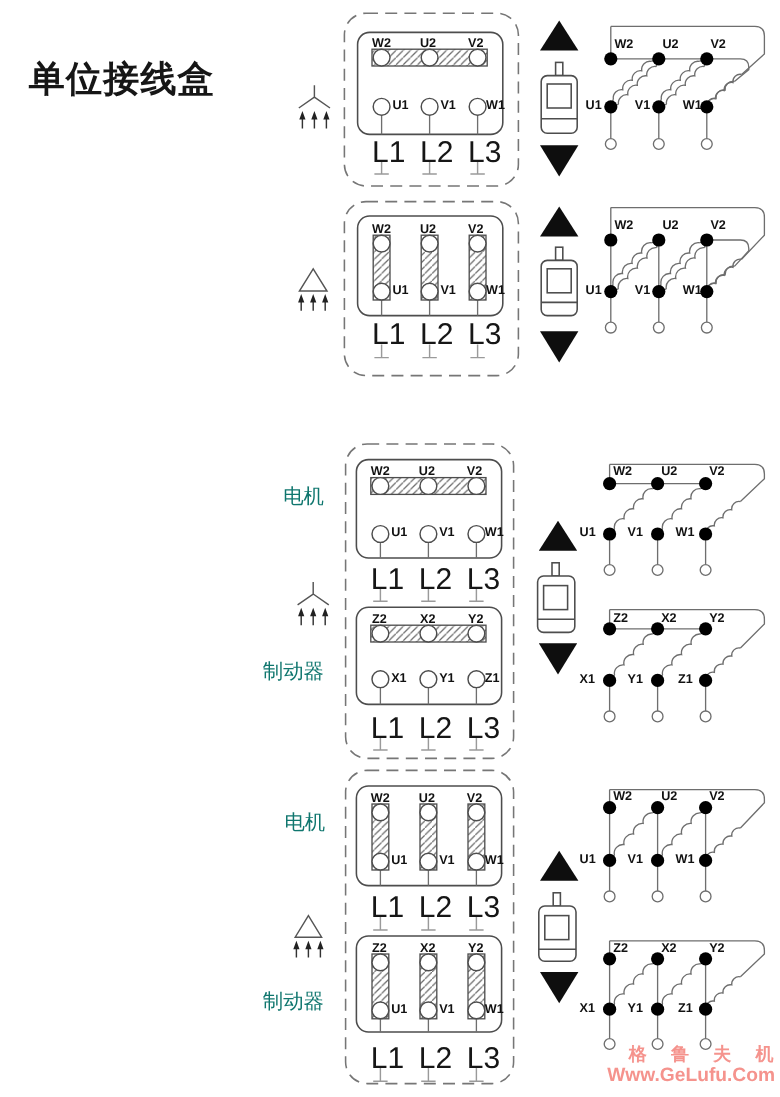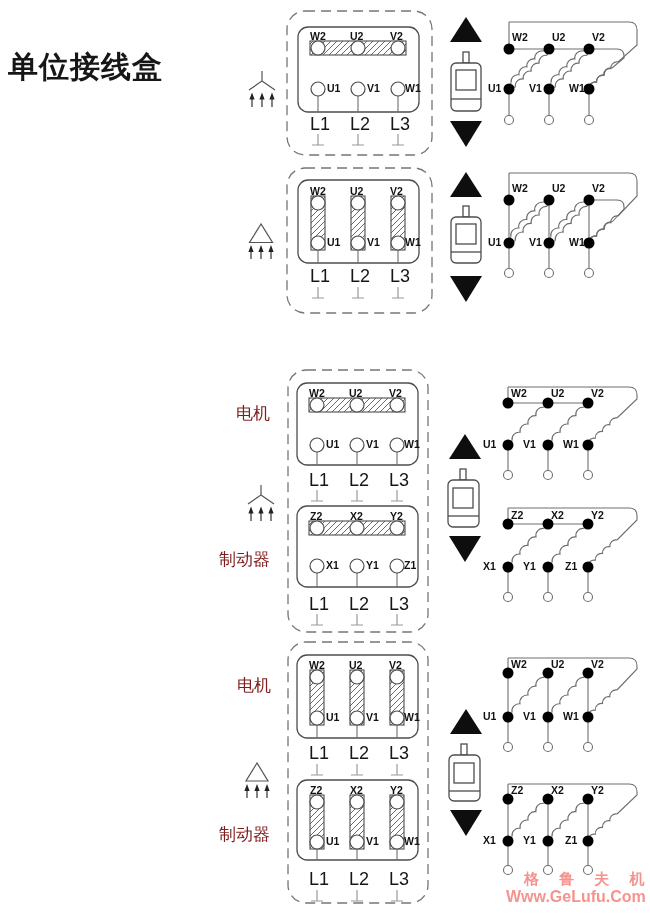--- a/index.html
+++ b/index.html
@@ -2,23 +2,23 @@
 <html><head>
 <meta charset="utf-8">
 <style>
   html,body{margin:0;padding:0;background:#fff;}
   .canvas{position:relative;width:650px;height:914px;background:#ffffff;overflow:hidden;
           font-family:"Liberation Sans",sans-serif;}
   .canvas svg{position:absolute;left:0;top:0;}
   #labels{position:absolute;left:0;top:0;width:100%;height:100%;}
   #labels span{position:absolute;white-space:nowrap;line-height:1;}
   .title{font-weight:700;font-size:30px;color:#161616;letter-spacing:1px;}
-  .cn{font-size:17px;color:#7f1d1d;}
+  .cn{font-size:17px;color:#0f766e;}
   .lab{font-weight:700;font-size:10.5px;color:#111;}
-  .lx{font-size:18px;color:#161616;text-align:center;}
+  .lx{font-size:25px;color:#161616;text-align:center;}
   .wm1{font-weight:700;font-size:15px;letter-spacing:8px;color:#f5938d;}
   .wm2{font-weight:700;font-size:16px;color:#f5938d;}
   
   .dash{fill:none;stroke:#767676;stroke-width:1.3;stroke-dasharray:10 6;}
   .solid{fill:none;stroke:#4d4d4d;stroke-width:1.3;}
   .bar{fill:url(#hatch);stroke:#4d4d4d;stroke-width:1.1;}
   .term{fill:#fff;stroke:#4d4d4d;stroke-width:1.2;}
   .stub{stroke:#6e6e6e;stroke-width:1.1;}
   .gnd{fill:none;stroke:#9a9a9a;stroke-width:1.2;}
   .sym{fill:none;stroke:#555;stroke-width:1.2;}
@@ -350,21 +350,21 @@
         <circle cx="508" cy="841" r="5.5" class="dot"></circle>
         <circle cx="548" cy="799" r="5.5" class="dot"></circle>
         <circle cx="548" cy="841" r="5.5" class="dot"></circle>
         <circle cx="588" cy="799" r="5.5" class="dot"></circle>
         <circle cx="588" cy="841" r="5.5" class="dot"></circle>
       </g>
     </svg>
 
 <div id="labels">
 
-  <span class="title" style="left:8px;top:52px">单位接线盒</span>
+  <span class="title" style="left:24px;top:52px">单位接线盒</span>
 
   <span class="cn" style="left:236px;top:405px">电机</span>
   <span class="cn" style="left:219px;top:551px">制动器</span>
   <span class="cn" style="left:237px;top:677px">电机</span>
   <span class="cn" style="left:219px;top:826px">制动器</span>
 
   <span class="lab" style="left:310px;top:31px">W2</span>
   <span class="lab" style="left:350px;top:31px">U2</span>
   <span class="lab" style="left:390px;top:31px">V2</span>
   <span class="lab" style="left:327px;top:83px">U1</span>

